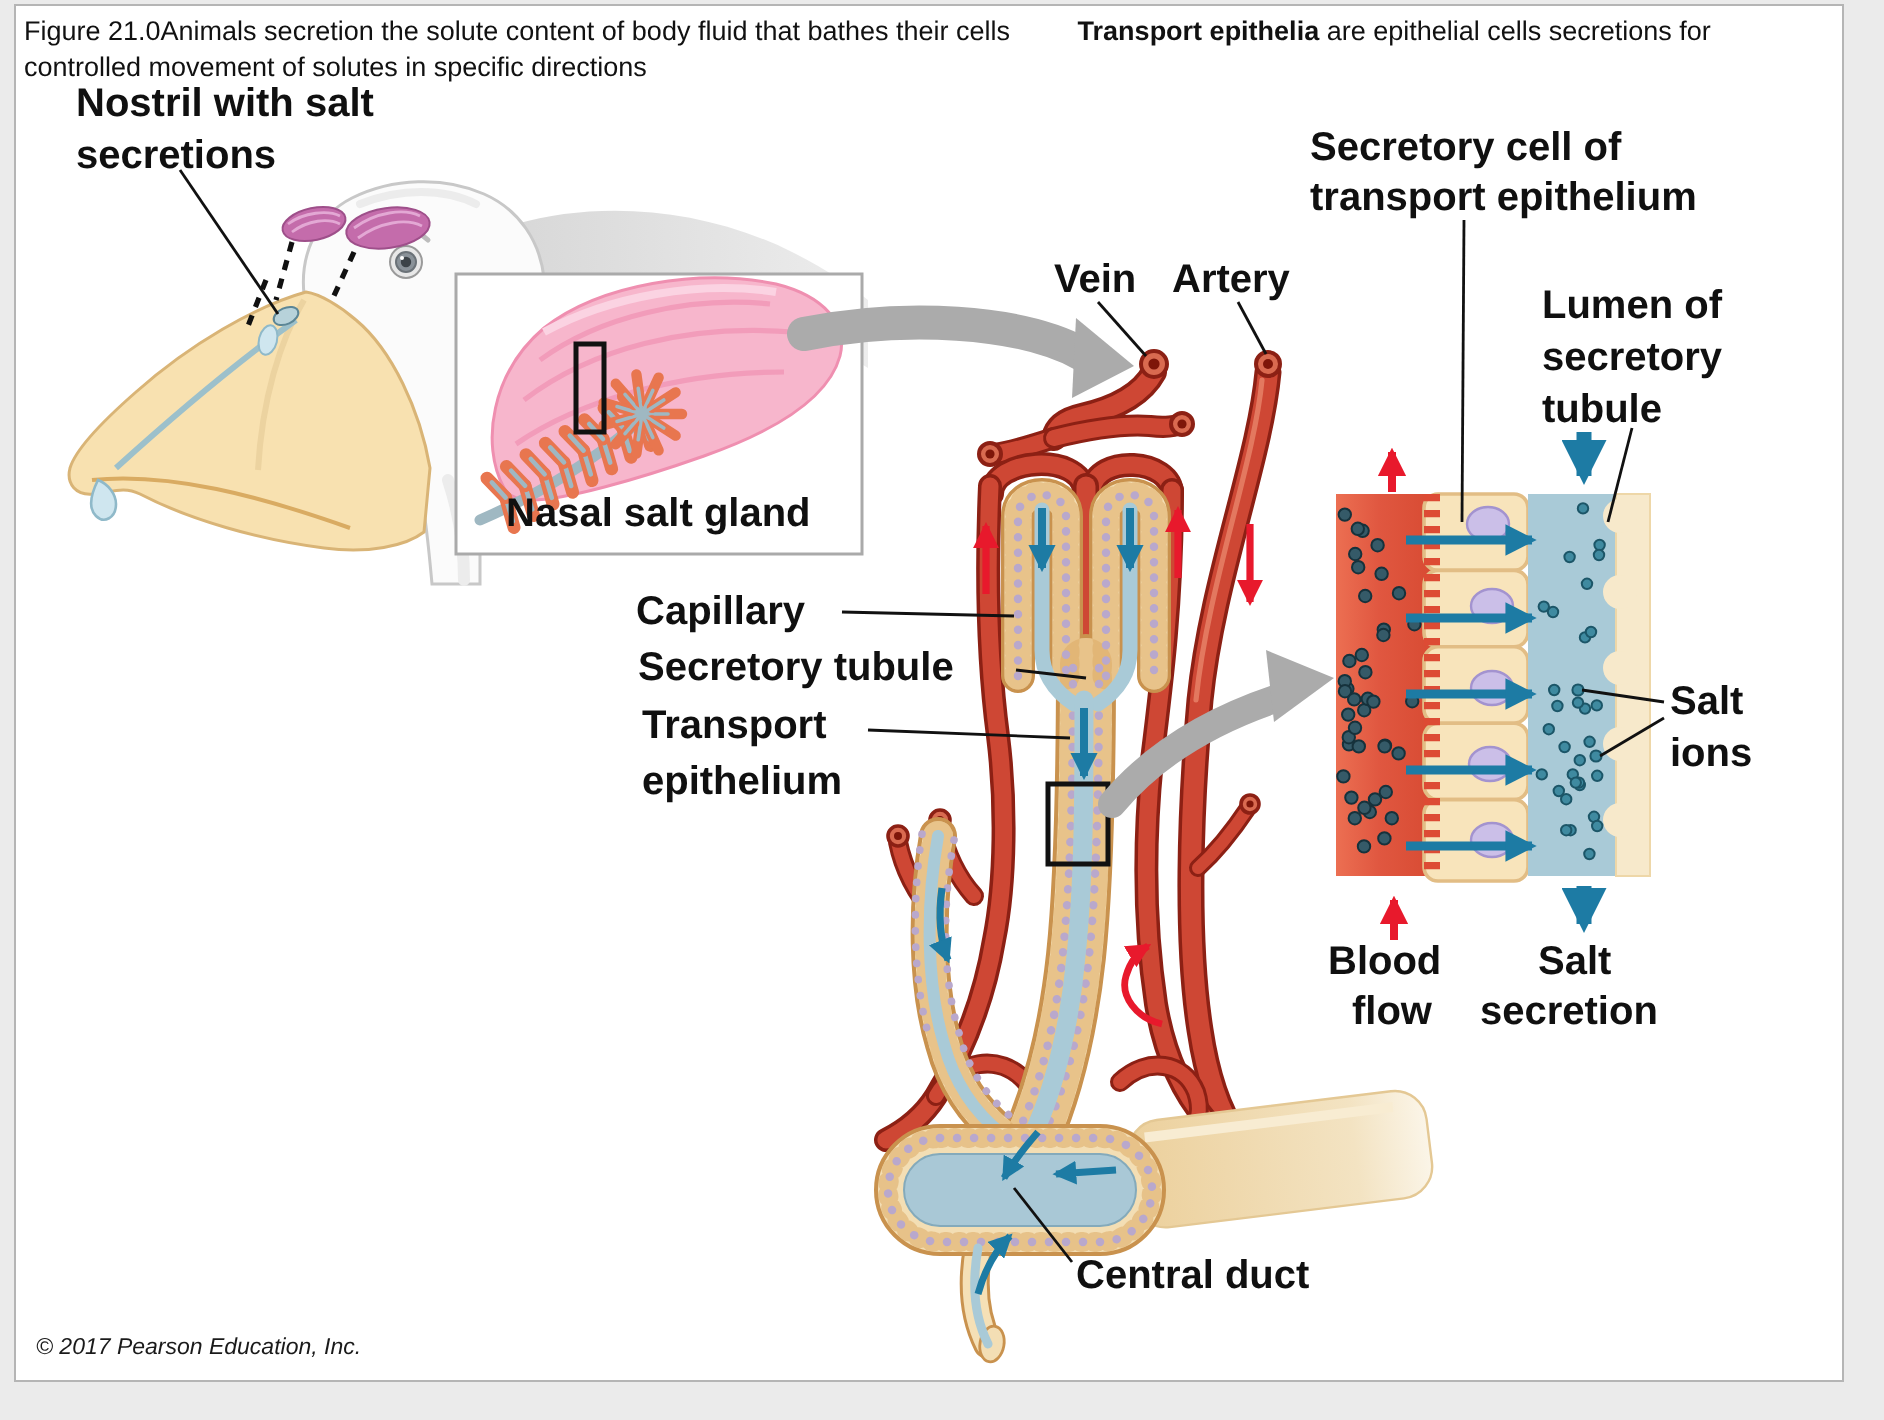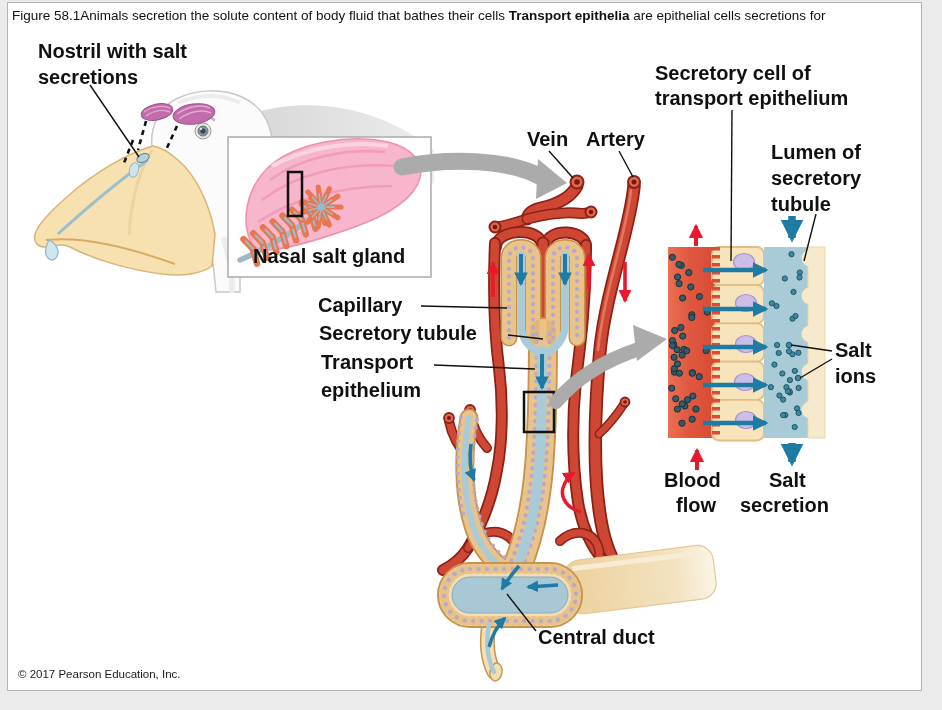--- a/index.html
+++ b/index.html
@@ -2,22 +2,22 @@
 <html><head>
 <meta charset="utf-8">
 <style>
   html,body{margin:0;padding:0;background:#ebebeb;}
   .page{position:relative;width:942px;height:710px;background:#ebebeb;overflow:hidden;
         font-family:"Liberation Sans",sans-serif;}
   .panel{position:absolute;left:7px;top:2px;width:915px;height:689px;background:#ffffff;
          border:1px solid #b5b5b5;box-sizing:border-box;}
   .caption{position:absolute;left:12px;top:7px;width:898px;font-size:13.5px;line-height:17.5px;
            color:#111;}
-  .caption b{font-weight:700;}
-  .copyright{position:absolute;left:18px;top:668px;font-size:11.5px;color:#1a1a1a;}
+  .caption b{font-weight:700;margin-left:30px;}
+  .copyright{position:absolute;left:18px;top:668px;font-size:11.5px;color:#1a1a1a;font-style:italic;}
   svg.art{position:absolute;left:0;top:0;}
   .lbl{font-family:"Liberation Sans",sans-serif;font-weight:700;font-size:20px;fill:#101010;}
   .ldr{stroke:#111;stroke-width:1.4;fill:none;}
   .vo{fill:none;stroke:#8c2014;stroke-linecap:round;}
   .vi{fill:none;stroke:#ce4734;stroke-linecap:round;}
   .vh{fill:none;stroke:#e8846a;stroke-linecap:round;opacity:.8;}
   .to{fill:none;stroke:#c9924e;stroke-linecap:round;}
   .tc{fill:none;stroke:#f5e0b6;stroke-linecap:round;}
   .td{fill:none;stroke:#dcab66;stroke-linecap:round;opacity:.55;}
   .tn{fill:none;stroke:#b9a8cc;stroke-linecap:round;}
@@ -26,21 +26,22 @@
   .arR{stroke:#e8192c;fill:none;}
   .gray{fill:none;stroke:#ababab;stroke-linecap:round;}
 </style>
 </head>
 <body>
 
 <div class="page">
   <div class="panel"></div>
 
   <div class="caption">
-    <span>Figure 58.1</span><span>Animals secretion the solute content of body fluid that bathes their cells </span><b>Transport epithelia</b><span> are epithelial cells secretions for</span><br>
+    <span>Figure 21.0</span><span>Animals secretion the solute content of body fluid that bathes their cells </span><b>Transport epithelia</b><span> are epithelial cells secretions for</span><br>
+    <span>controlled movement of solutes in specific directions</span>
   </div>
 
   <svg class="art" width="942" height="710" viewBox="0 0 942 710">
     <defs>
       <marker id="mTeal" viewBox="0 0 10 10" refX="8.5" refY="5" markerWidth="3.4" markerHeight="3.4" orient="auto">
           <path d="M0,0 L10,5 L0,10 z" fill="#1d7ba4"></path>
         </marker>
       <marker id="mRed" viewBox="0 0 10 10" refX="8.5" refY="5" markerWidth="3.6" markerHeight="3.6" orient="auto">
           <path d="M0,0 L10,5 L0,10 z" fill="#e8192c"></path>
         </marker>

